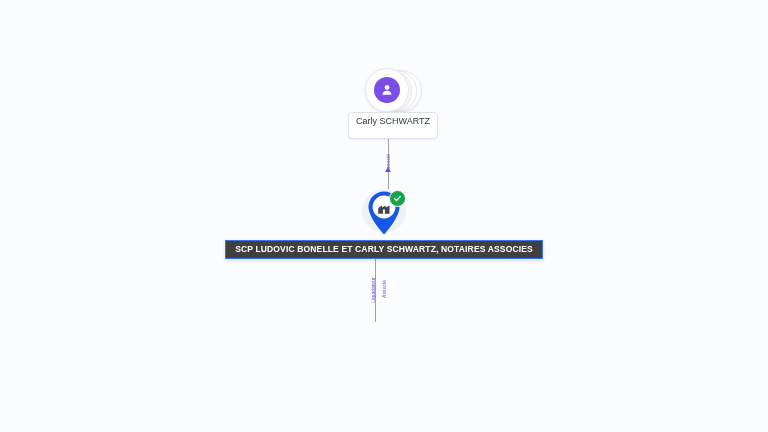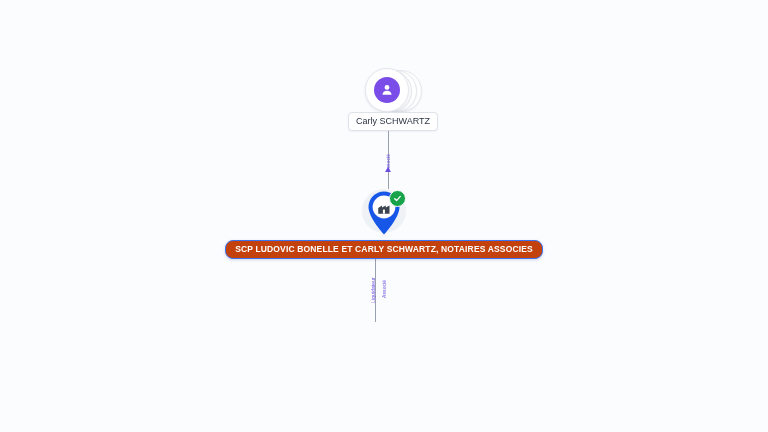--- a/index.html
+++ b/index.html
@@ -120,21 +120,21 @@
   }
   .avatar-disc svg { display: block; }
 
   .person-label {
     margin: 0 auto;
     margin-top: -2px;
     display: table;
     background: #ffffff;
     border: 1px solid #dfe2e9;
     border-radius: 4px;
-    padding: 3px 7px 4px 7px;
+    padding: 3px 7px 12px 7px;
     font-size: 9px;
     color: #2c3444;
     white-space: nowrap;
     box-shadow: 0 1px 2px rgba(20,30,60,0.06);
     position: relative;
     z-index: 5;
   }
 
   
   .company-node {
@@ -179,23 +179,23 @@
     border: 1.5px solid #fbfcfe;
     display: flex;
     align-items: center;
     justify-content: center;
   }
   .verified-badge svg { display: block; }
 
   .company-label {
     margin: -4px auto 12px auto;
     display: table;
-    background: #c2410c;
+    background: #404040;
     border: 1px solid #3c74ef;
-    border-radius: 8px;
+    border-radius: 0;
     padding: 3px 9px 4px 9px;
     font-size: 8.5px;
     font-weight: bold;
     letter-spacing: 0.15px;
     color: #ffffff;
     white-space: nowrap;
     position: relative;
     z-index: 6;
     box-shadow: 0 1px 3px rgba(20,40,120,0.18);
   }

